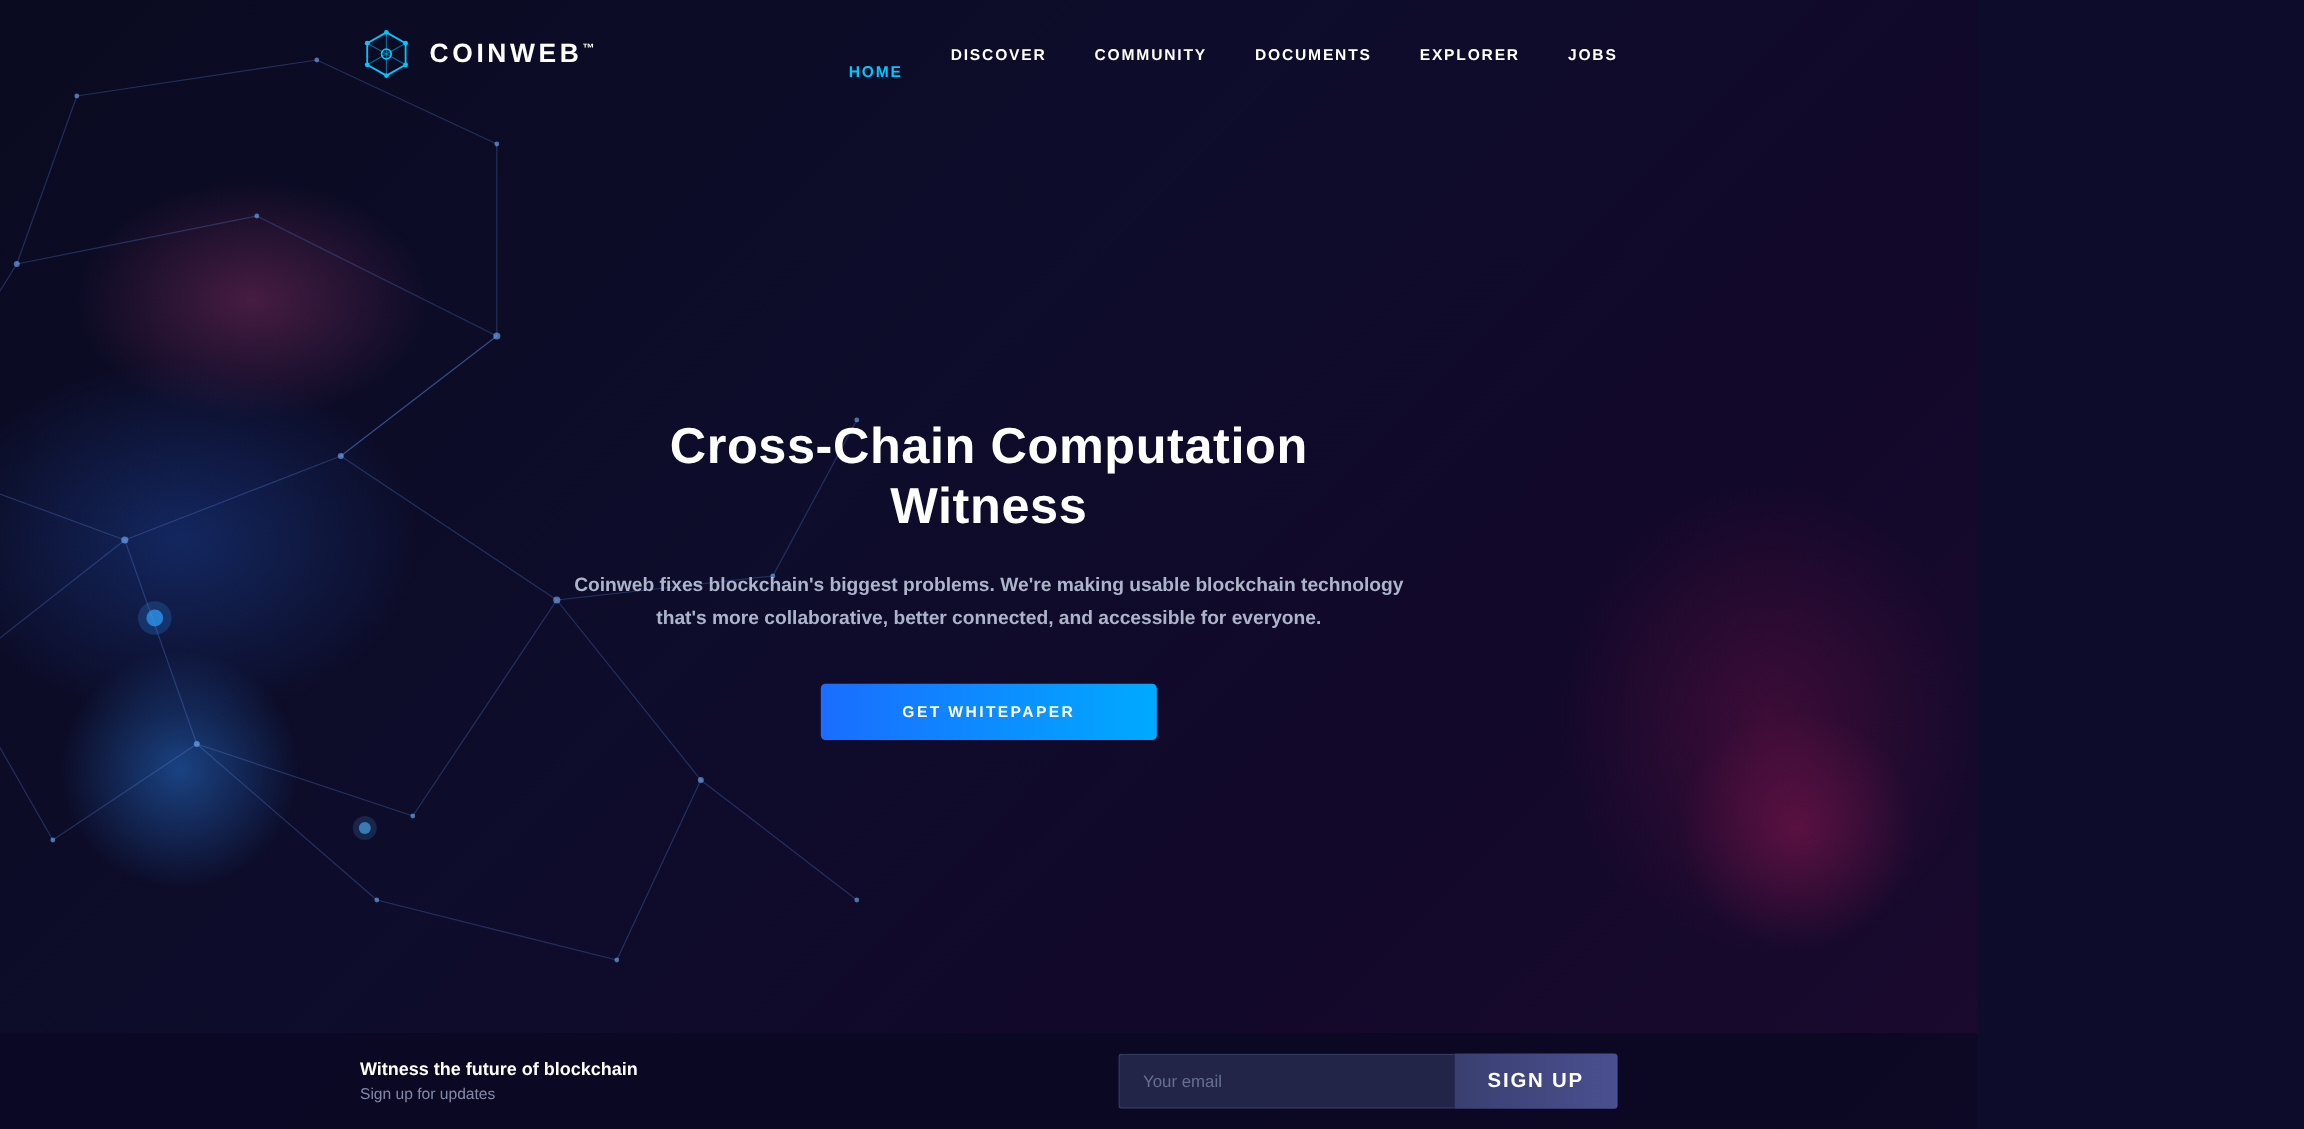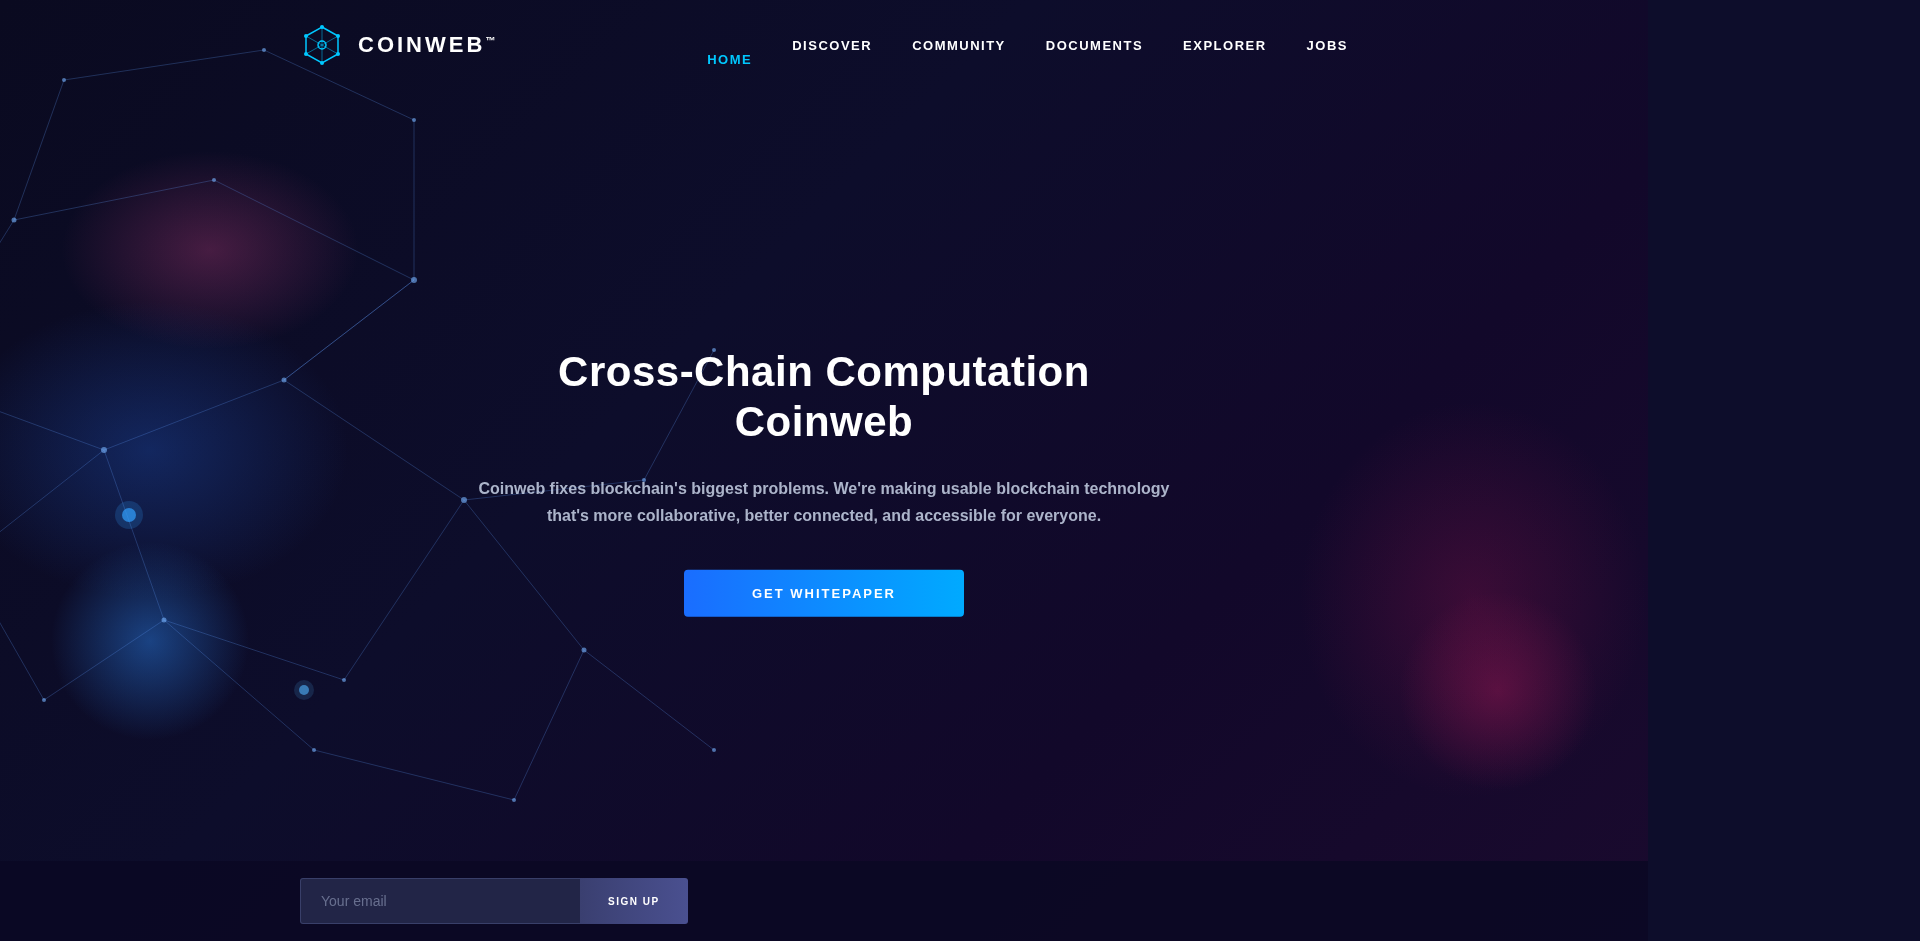--- a/index.html
+++ b/index.html
@@ -237,21 +237,21 @@
     .email-input::placeholder {
       color: rgba(150, 160, 190, 0.6);
     }
 
     .signup-button {
       height: 46px;
       padding: 0 28px;
       background: linear-gradient(90deg, #3a3f70 0%, #4a5090 100%);
       border: none;
       color: #ffffff;
-      font-size: 10px;
+      font-size: 17px;
       font-weight: 700;
       letter-spacing: 1.5px;
       cursor: pointer;
       border-radius: 0 3px 3px 0;
       text-transform: uppercase;
     }
 
     
     .network-svg {
       position: absolute;
@@ -364,26 +364,30 @@
       <a class="nav-item active">HOME</a>
       <a class="nav-item">DISCOVER</a>
       <a class="nav-item">COMMUNITY</a>
       <a class="nav-item">DOCUMENTS</a>
       <a class="nav-item">EXPLORER</a>
       <a class="nav-item">JOBS</a>
     </nav>
   </header>
 
   <main class="hero">
-    <h1 class="hero-title">Cross-Chain Computation Coinweb</h1>
+    <h1 class="hero-title">Cross-Chain Computation Witness</h1>
     <p class="hero-subtitle">Coinweb fixes blockchain's biggest problems. We're making usable blockchain technology
 that's more collaborative, better connected, and accessible for everyone.</p>
     <button class="cta-button">GET WHITEPAPER</button>
   </main>
 
   <footer class="footer-bar">
+    <div class="footer-text-group">
+      <span class="footer-headline">Witness the future of blockchain</span>
+      <span class="footer-subtext">Sign up for updates</span>
+    </div>
     <div class="footer-form">
       <input class="email-input" type="email" placeholder="Your email" style="">
       <button class="signup-button">SIGN UP</button>
     </div>
   </footer>
 
 </div>
 
 </body></html>

